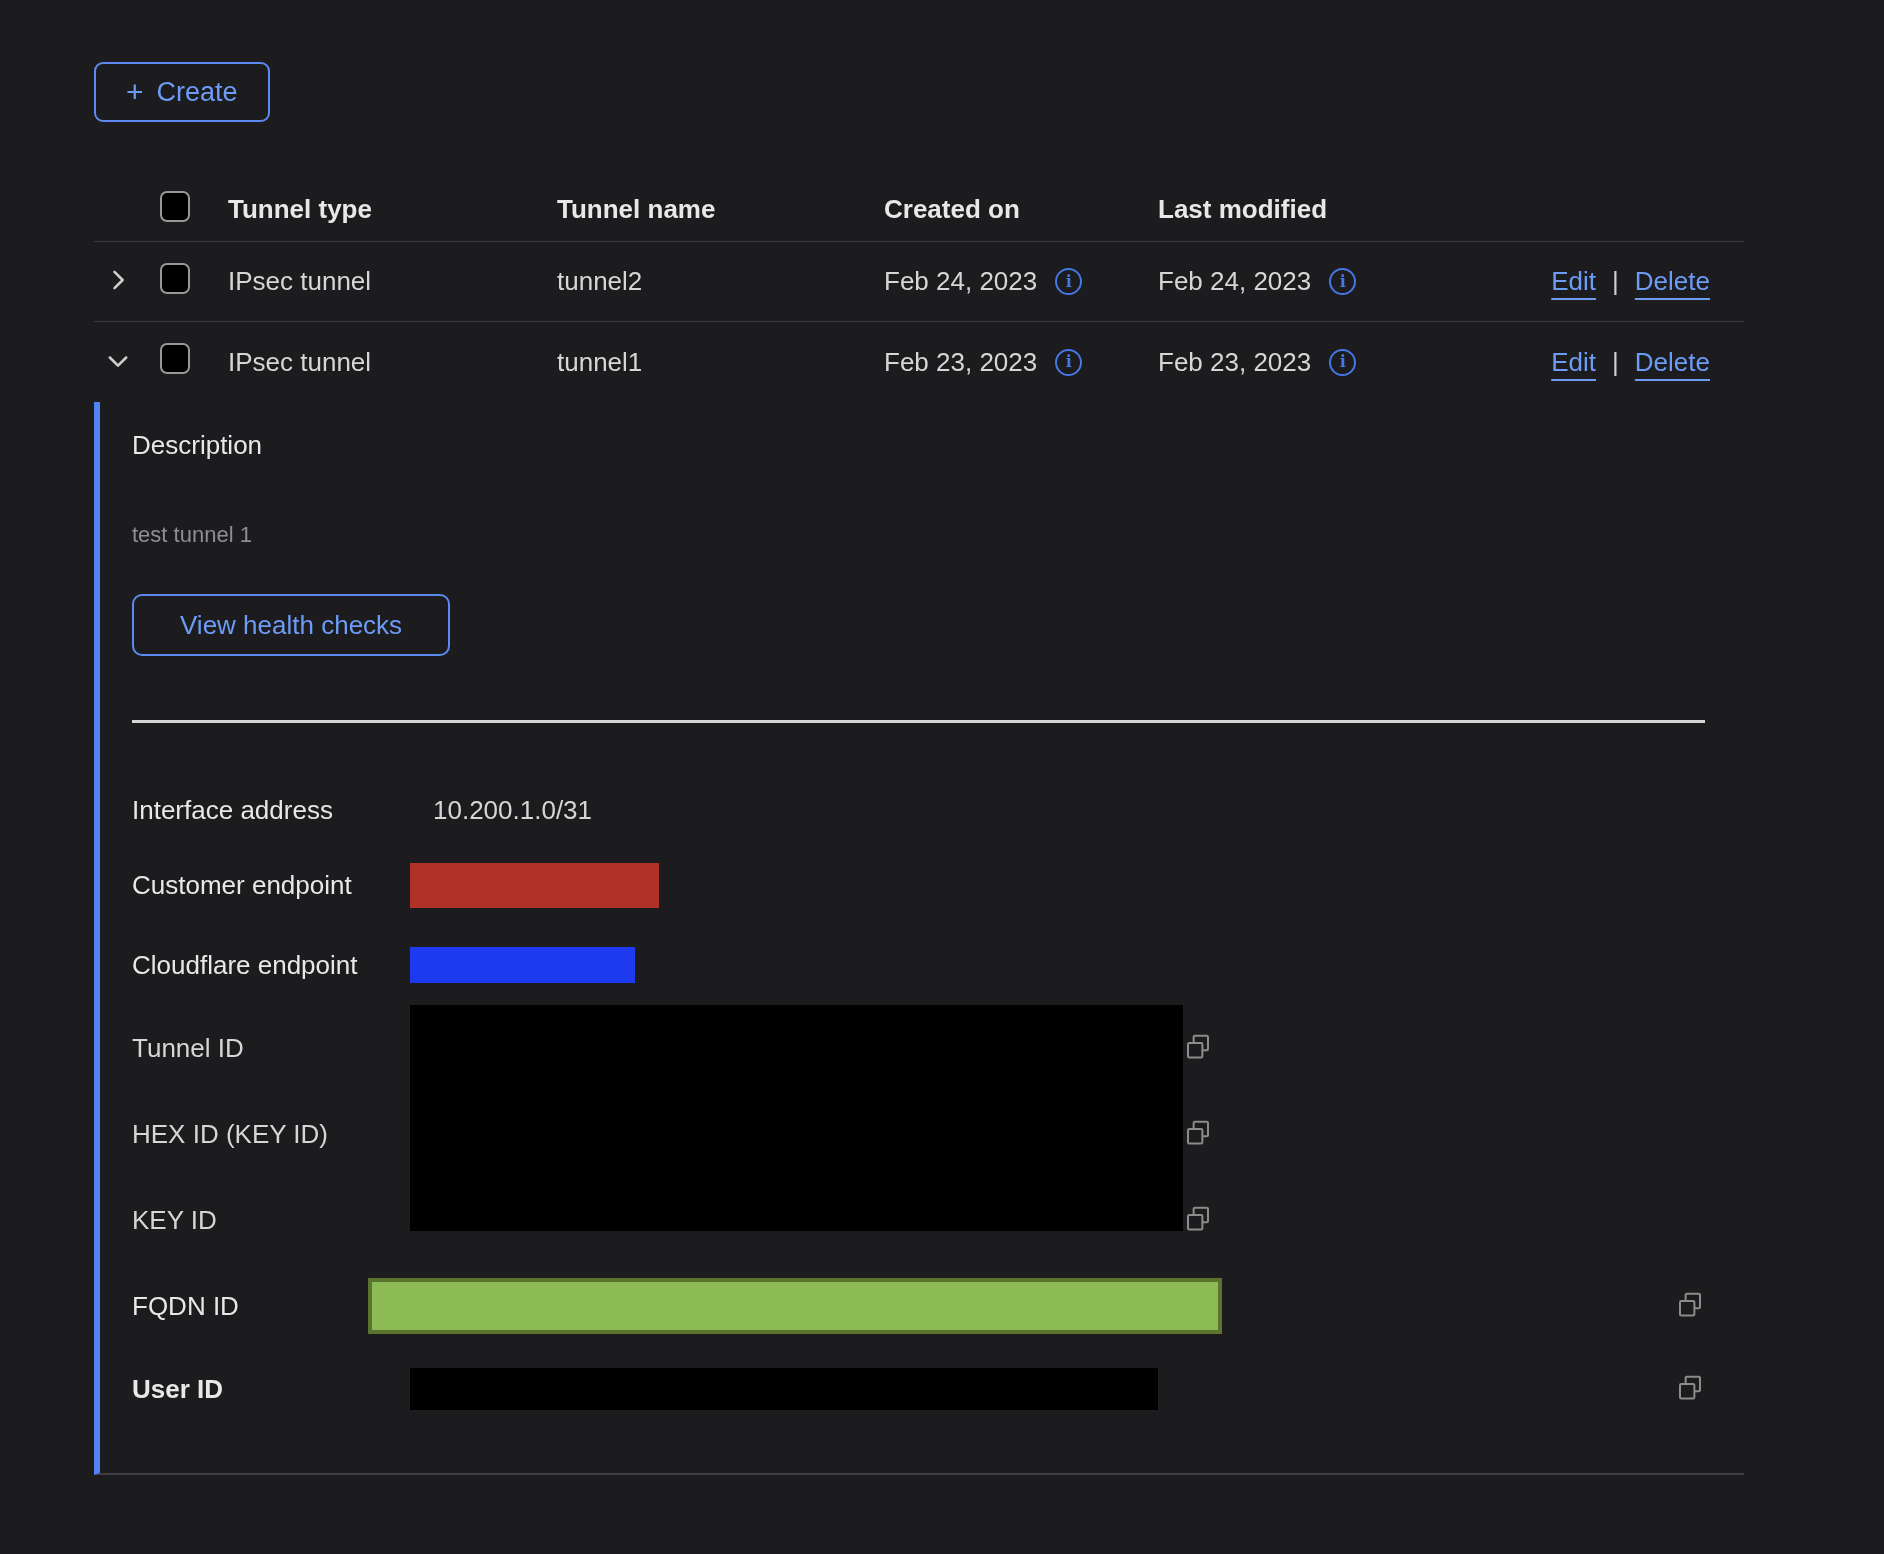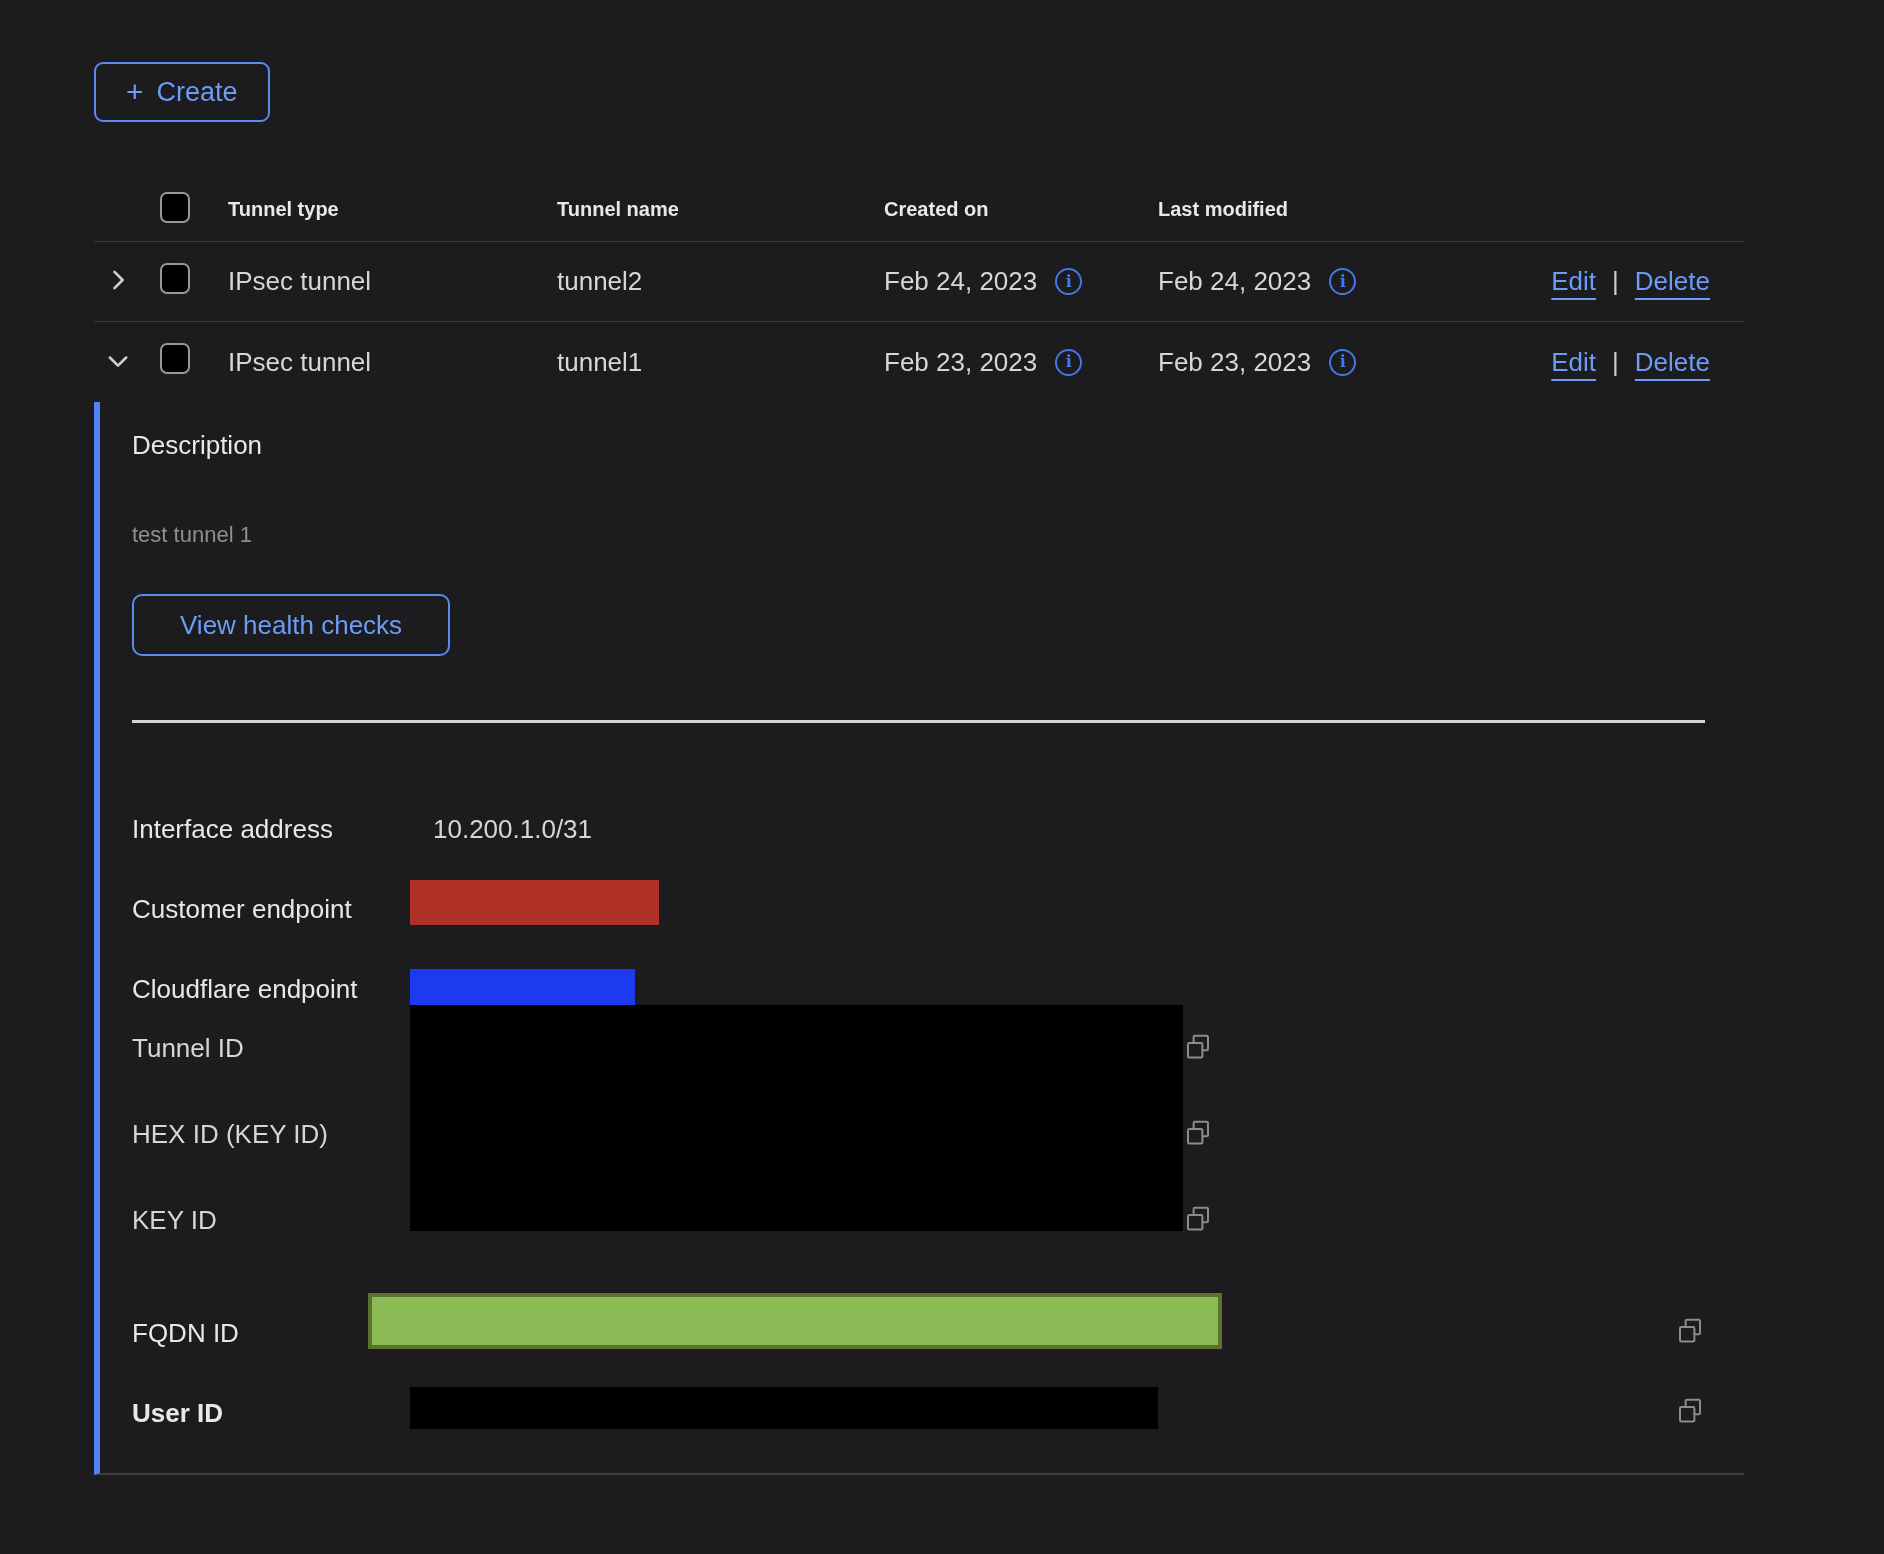--- a/index.html
+++ b/index.html
@@ -47,21 +47,21 @@
   .create-btn .plus{font-size:30px;font-weight:300;line-height:1;}
 
   
   .table-wrap{margin:56px 0 0 94px;width:1650px;}
   .trow{
     display:grid;
     grid-template-columns:66px 68px 329px 327px 274px 352px 1fr;
     align-items:center;
   }
   .thead{height:64px;border-bottom:1px solid var(--row-divider);
-    color:var(--text-primary);font-weight:700;font-size:20px;}
+    color:var(--text-primary);font-weight:700;font-size:26px;}
   .tbody-row{height:80px;border-bottom:1px solid var(--row-divider);
     color:var(--text-secondary);font-size:26px;}
   .tbody-row.expanded{border-bottom:none;}
   .cell-chevron{display:flex;align-items:center;padding-left:10px;}
   .chevron-btn{background:none;border:none;padding:0;cursor:pointer;display:flex;}
   .checkbox{
     width:30px;height:31px;background:#000;
     border:2px solid var(--checkbox-border);border-radius:7px;
     display:inline-block;cursor:pointer;
   }
@@ -95,21 +95,21 @@
   .health-btn{
     display:inline-block;margin-top:46px;
     padding:0 46px;height:62px;line-height:58px;
     background:transparent;border:2px solid var(--accent-border);
     border-radius:10px;color:var(--accent-blue);font-size:26px;
     font-family:inherit;cursor:pointer;
   }
   .light-divider{margin-top:64px;height:3px;width:100%;background:var(--light-divider);}
 
   .fields{margin-top:52px;}
-  .frow{display:flex;align-items:flex-end;}
+  .frow{display:flex;align-items:center;}
   .frow .flabel{flex:0 0 278px;color:var(--text-primary);font-size:26px;}
   .frow .fvalue{display:flex;align-items:center;}
   .frow .fspacer{flex:1;}
   .row-interface{height:70px;}
   .row-customer{height:80px;}
   .row-cloudflare{height:80px;}
   .row-fqdn{height:86px;}
   .row-user{height:80px;font-weight:bold;}
   .iface-value{color:var(--text-secondary);margin-left:23px;}
 

